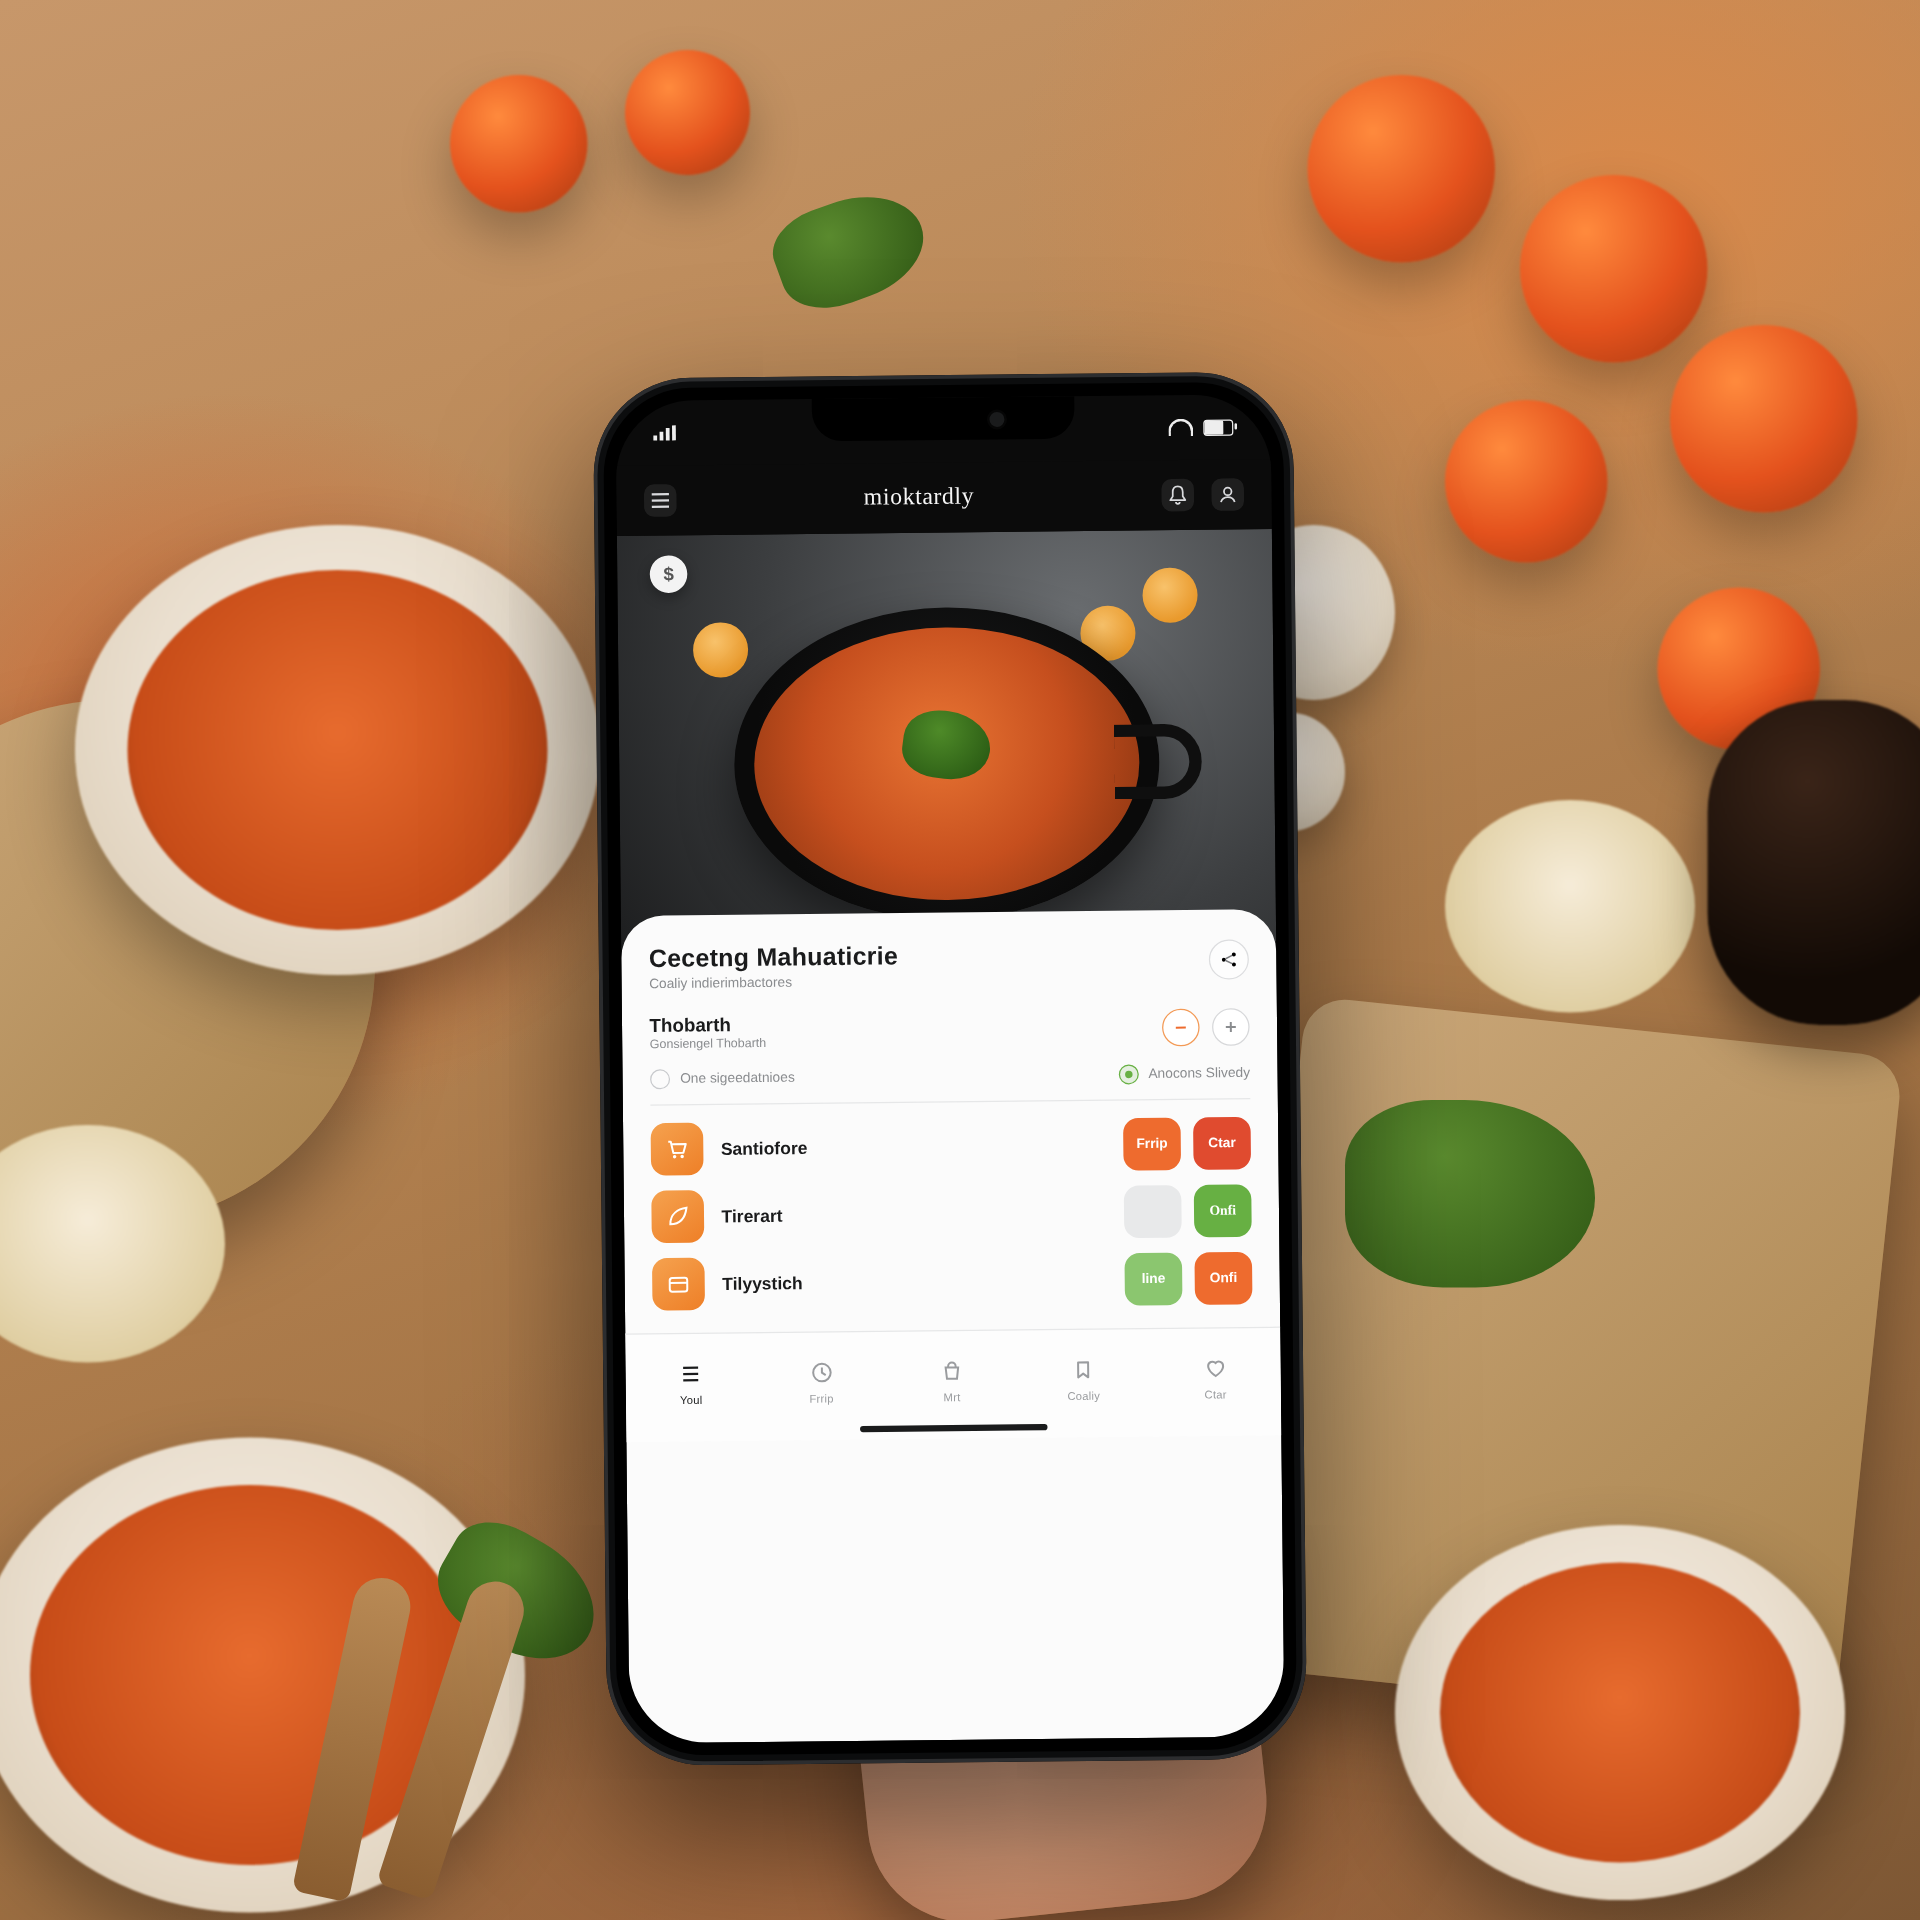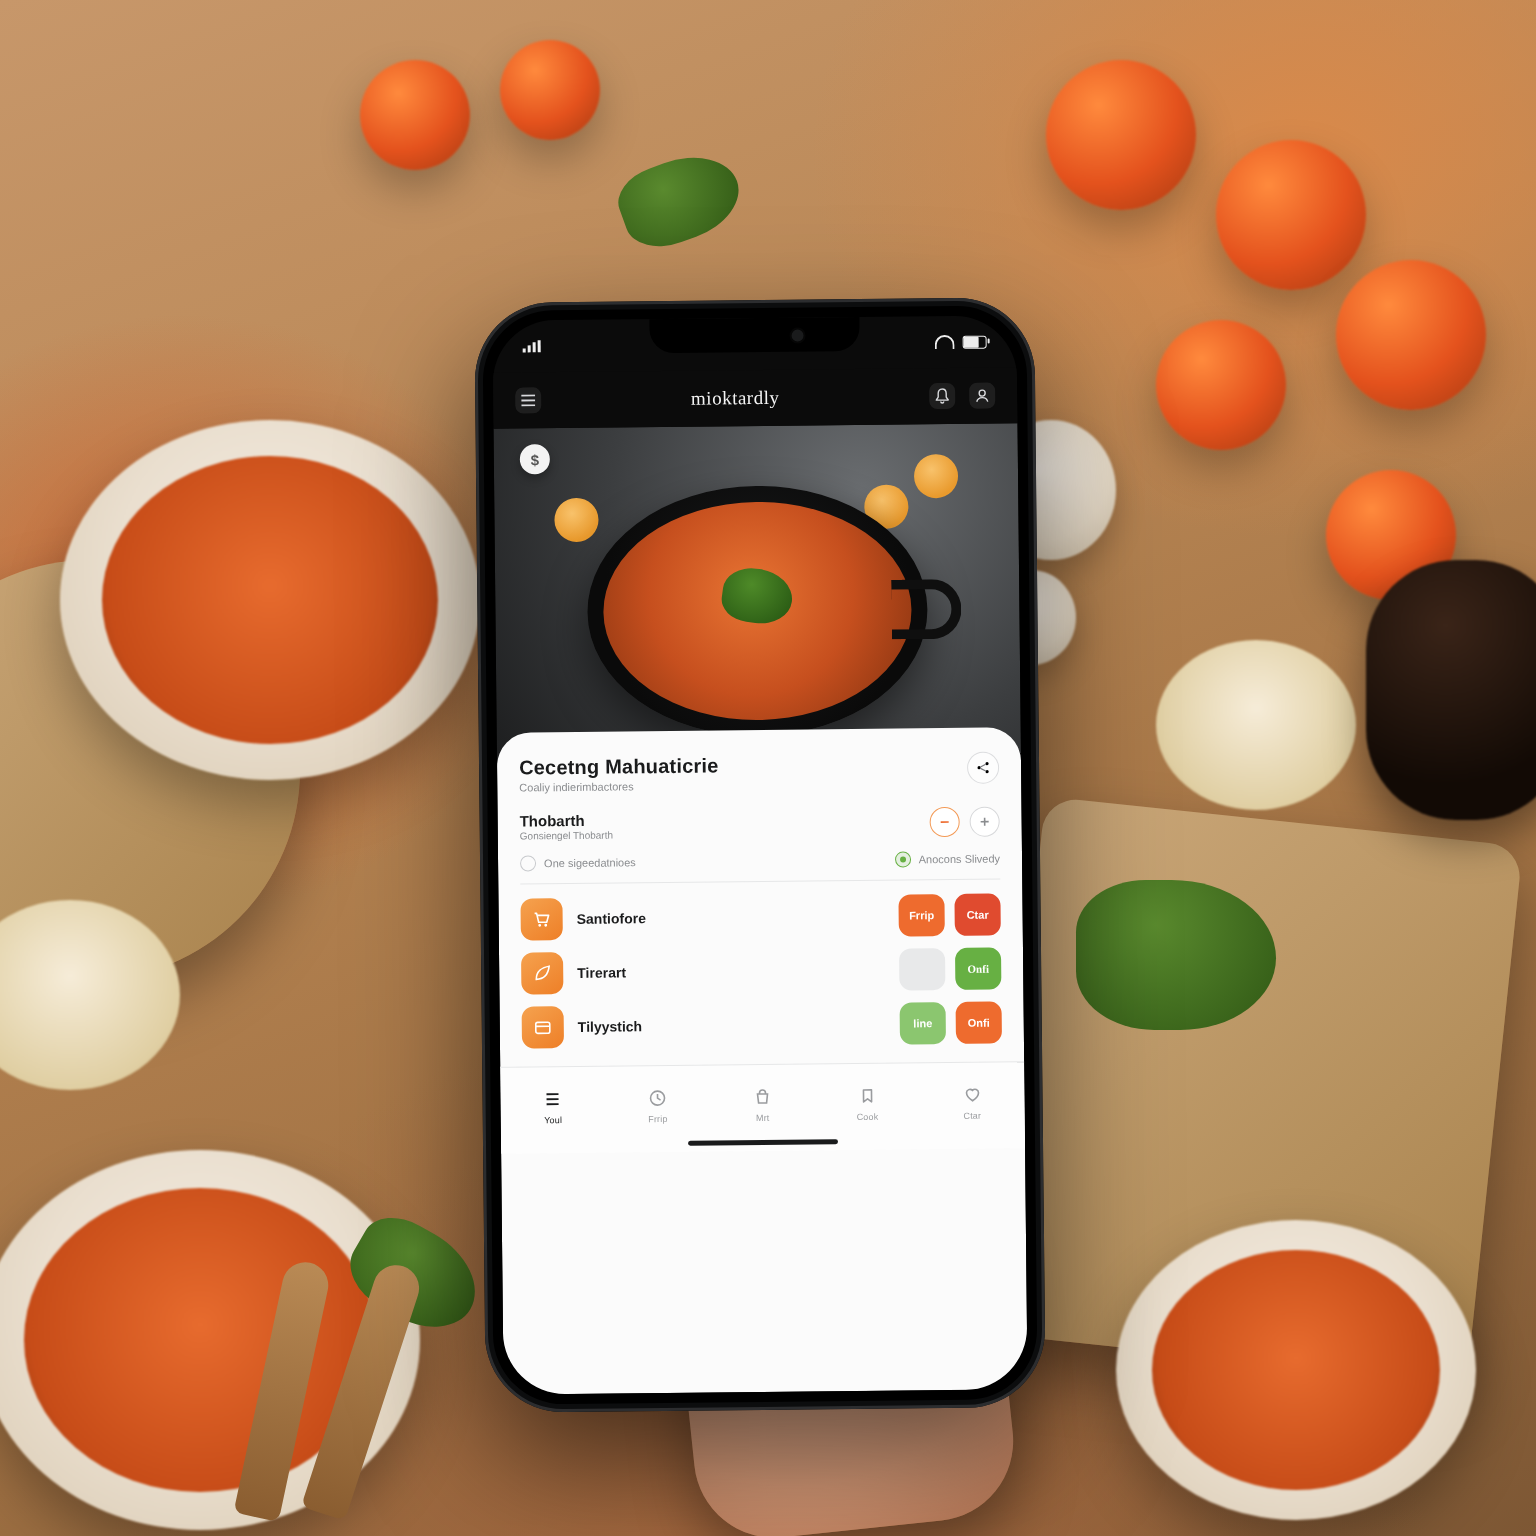--- a/index.html
+++ b/index.html
@@ -353,21 +353,21 @@
                 </svg>
             </div>
             <span>Mrt</span>
           </div>
           <div class="tab">
             <div class="ti">
               <svg width="18" height="18" viewBox="0 0 18 18">
                   <path d="M5 3h8v12l-4-3-4 3z" fill="none" stroke="currentColor" stroke-width="1.6" stroke-linejoin="round"></path>
                 </svg>
             </div>
-            <span>Cook</span>
+            <span>Coaliy</span>
           </div>
           <div class="tab">
             <div class="ti">
               <svg width="18" height="18" viewBox="0 0 18 18">
                   <path d="M9 15s-6-3.8-6-8a3.5 3.5 0 016-2.4A3.5 3.5 0 0115 7c0 4.2-6 8-6 8z" fill="none" stroke="currentColor" stroke-width="1.6"></path>
                 </svg>
             </div>
             <span>Ctar</span>
           </div>
           <div class="homebar"></div>

